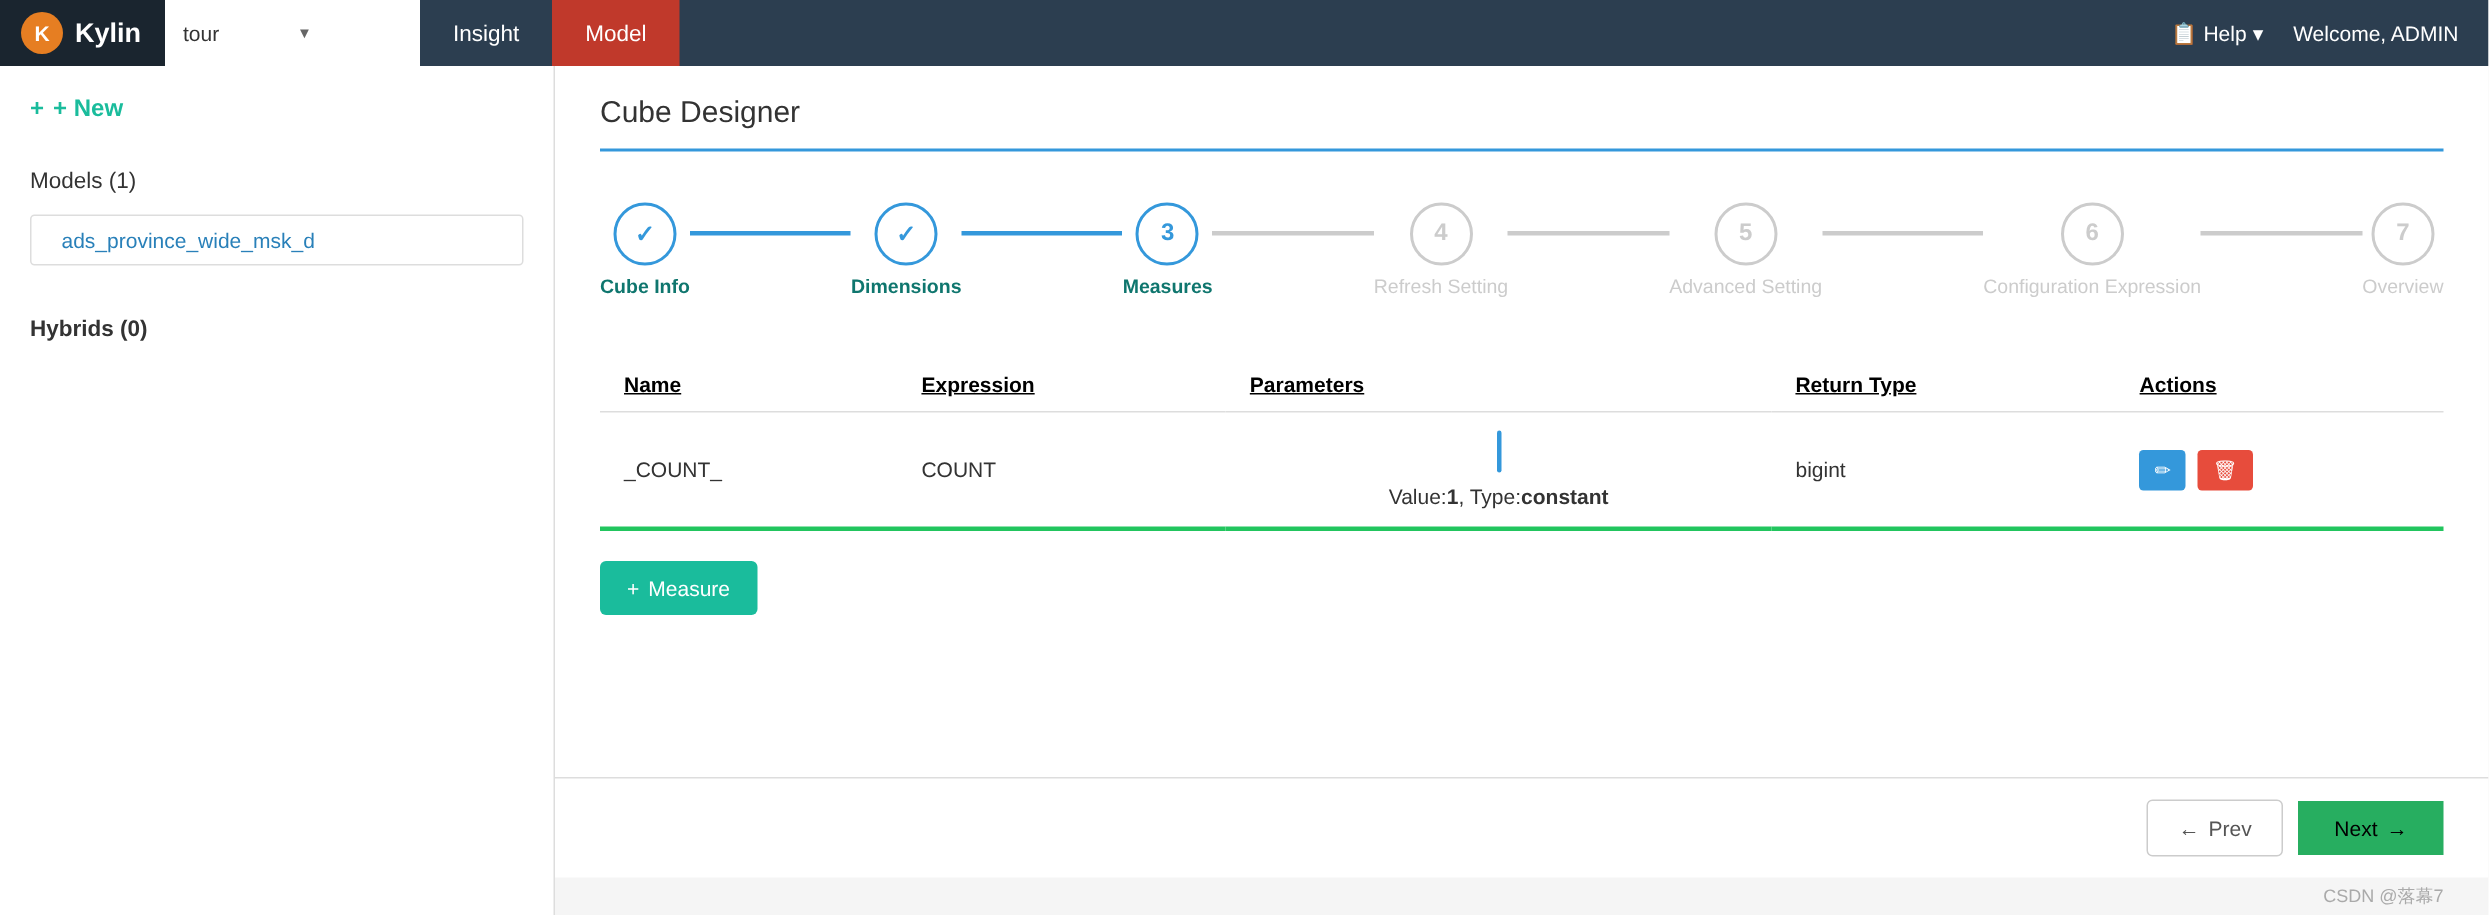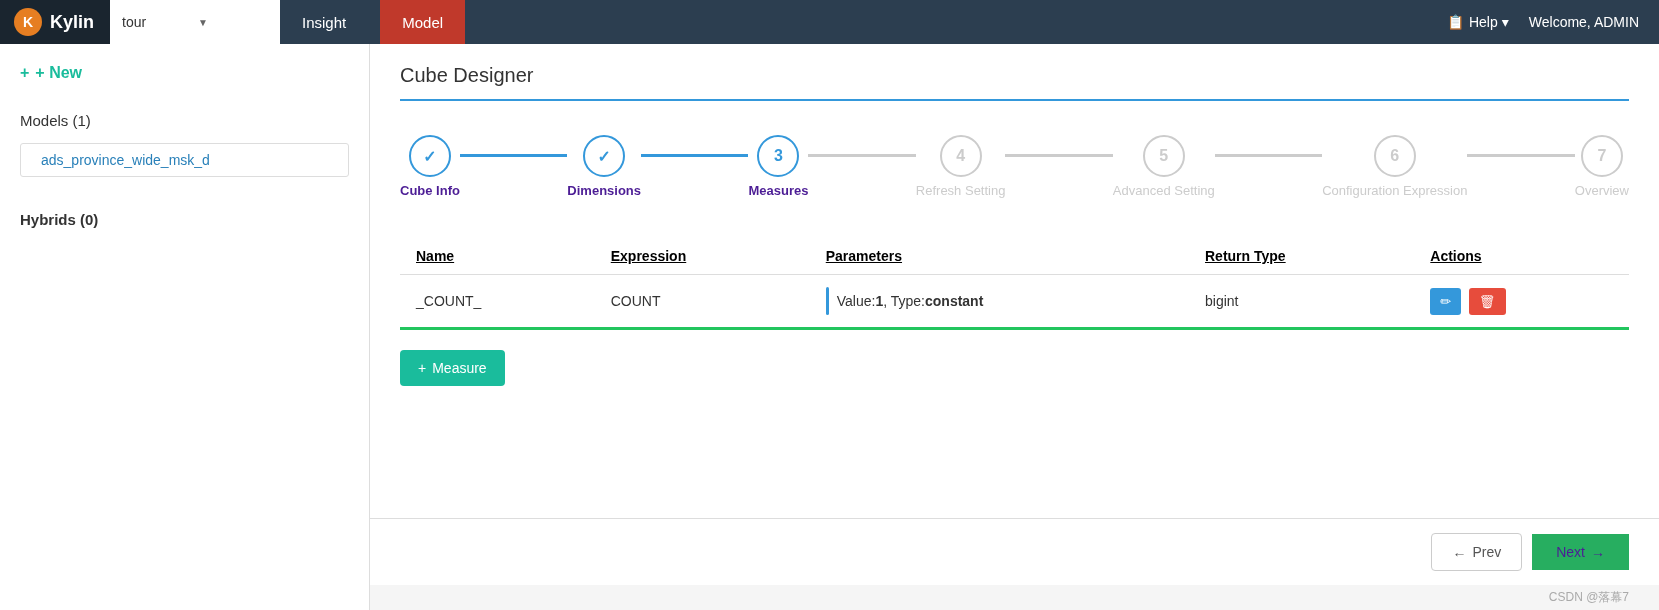--- a/index.html
+++ b/index.html
@@ -46,21 +46,20 @@
       cursor: pointer;
       gap: 6px;
     }
     .nav-project-select span { flex: 1; }
     .nav-project-select .arrow { color: #666; font-size: 10px; }
     .nav-menu {
       display: flex;
       align-items: center;
       height: 100%;
       flex: 1;
-      gap: 12px;
     }
     .nav-menu-item {
       padding: 0 22px;
       height: 100%;
       display: flex;
       align-items: center;
       color: #fff;
       font-size: 15px;
       cursor: pointer;
       text-decoration: none;
@@ -179,21 +178,21 @@
       font-weight: bold;
     }
     .step-label {
       margin-top: 6px;
       font-size: 13px;
       color: #ccc;
       text-align: center;
       white-space: nowrap;
     }
     .step-label.done, .step-label.active {
-      color: #4c1d95;
+      color: #0f766e;
       font-weight: bold;
     }
     .step-connector {
       flex: 1;
       height: 3px;
       background: #ccc;
       margin-bottom: 22px;
     }
     .step-connector.done {
       background: #3498db;
@@ -217,20 +216,21 @@
     .measures-table td {
       padding: 12px 16px;
       border-bottom: 3px solid #22c55e;
       font-size: 14px;
     }
     .measures-table tr:nth-child(even) td { background: #f9f9f9; }
     .param-cell {
       display: flex;
       align-items: center;
       gap: 8px;
+      flex-direction: column;
     }
     .param-bar {
       width: 3px;
       height: 28px;
       background: #3498db;
       border-radius: 2px;
       flex-shrink: 0;
     }
 
     
@@ -284,21 +284,21 @@
       color: #555;
       border: 1px solid #ccc;
       padding: 10px 20px;
       border-radius: 4px;
       font-size: 14px;
       cursor: pointer;
       display: flex; align-items: center; gap: 6px;
     }
     .btn-next {
       background: #27ae60;
-      color: #4c1d95;
+      color: #000000;
       border: none;
       padding: 10px 24px;
       border-radius: 0;
       font-size: 14px;
       cursor: pointer;
       display: flex; align-items: center; gap: 6px;
     }
 
     .watermark {
       text-align: right;

